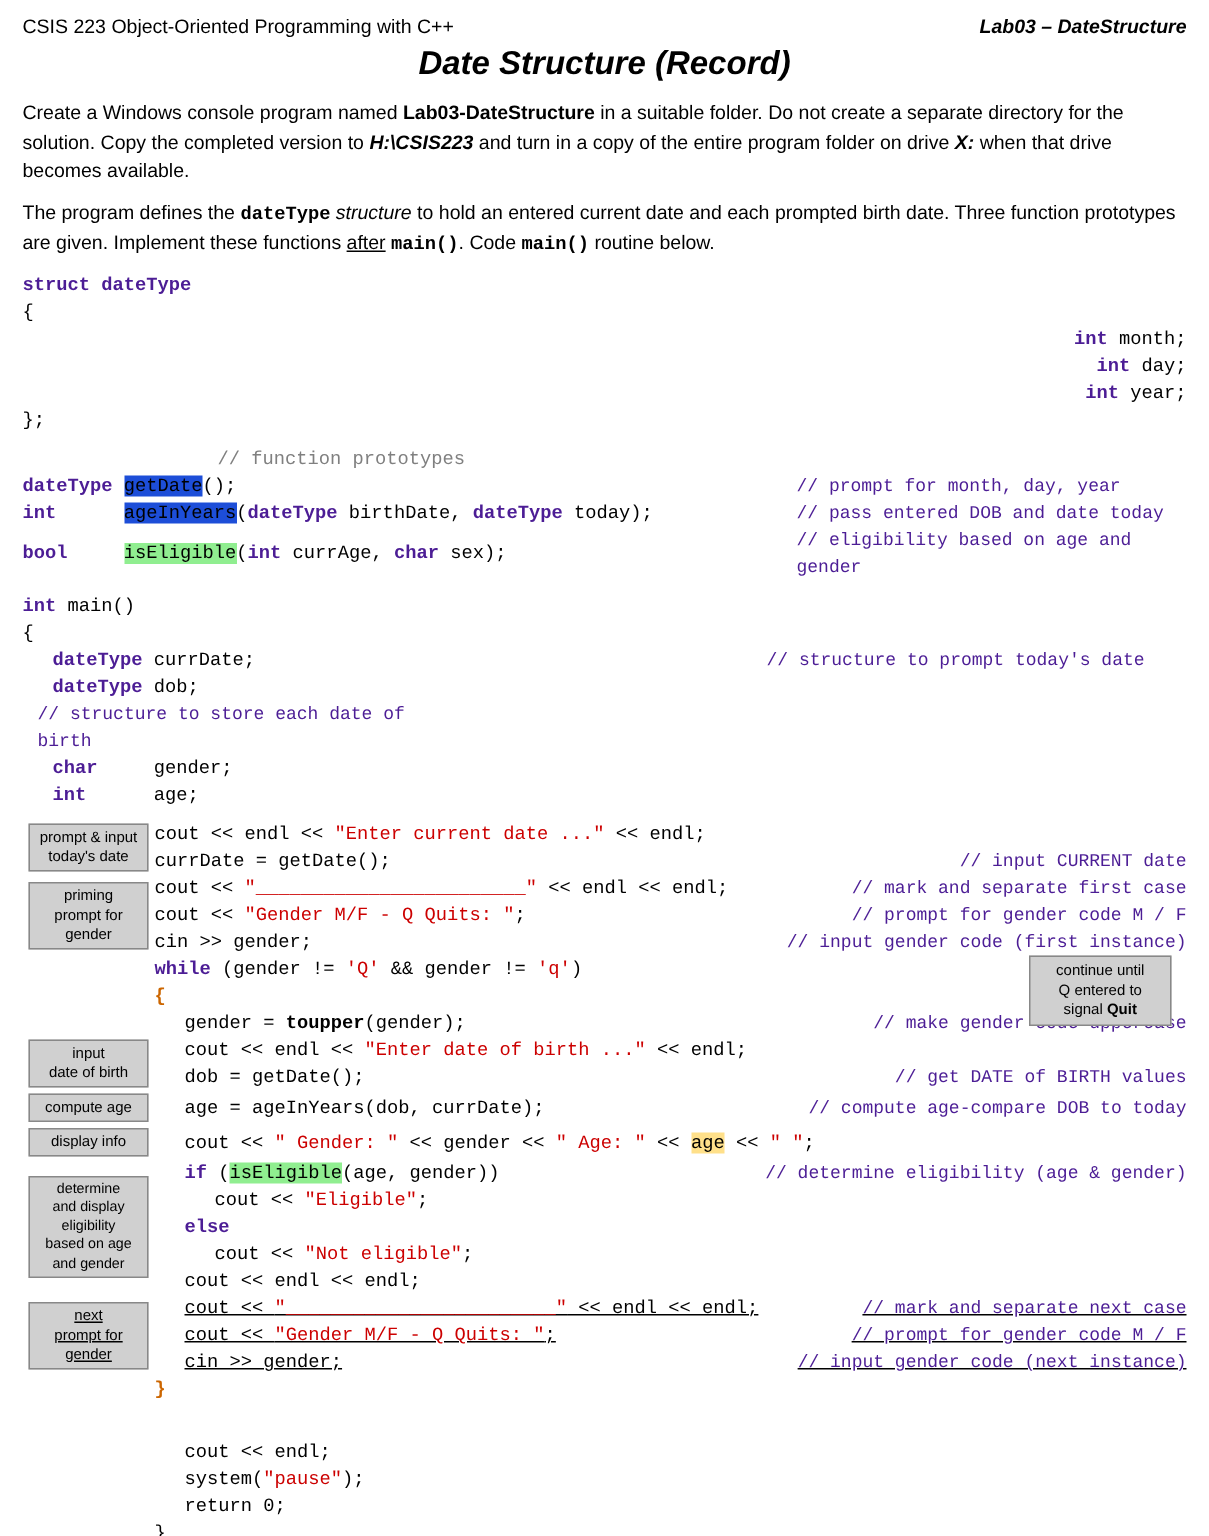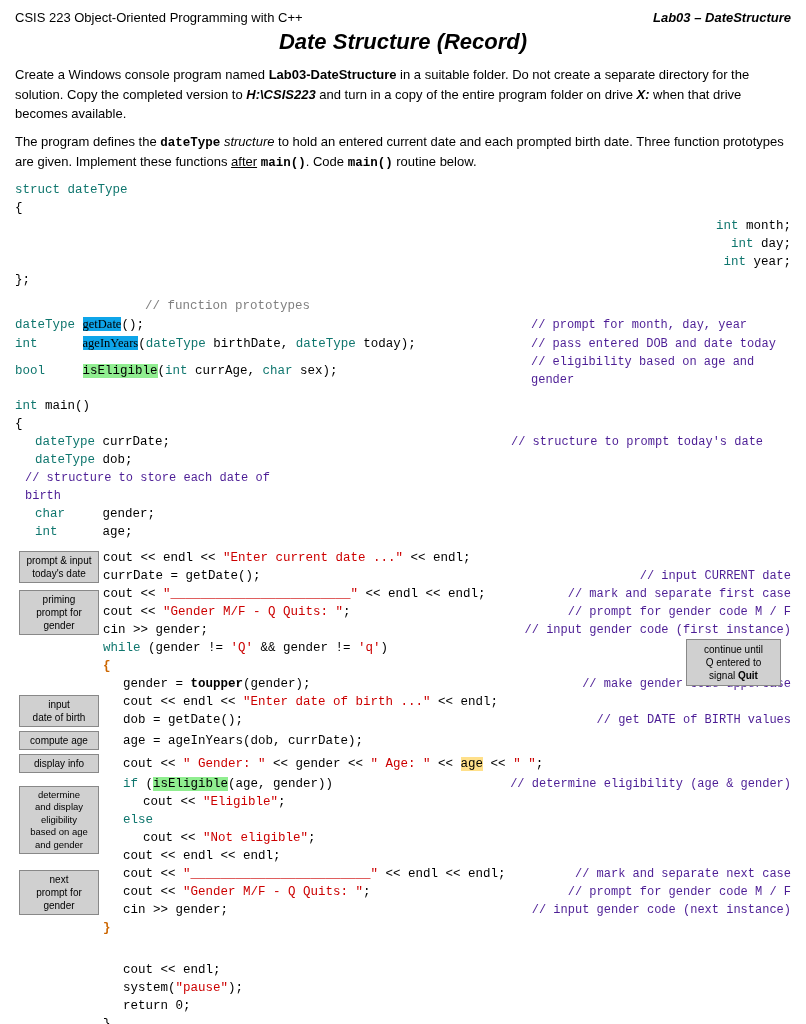--- a/index.html
+++ b/index.html
@@ -32,22 +32,22 @@
     }
     .intro-text b { font-weight: bold; }
     code, .code-block {
       font-family: 'Courier New', Courier, monospace;
       font-size: 12.5px;
     }
     .code-section {
       margin: 8px 0;
       position: relative;
     }
-    .kw { color: #0f766e; font-weight: normal; }
-    .highlight-yellow { background-color: #0ea5e9; font-family: Liberation Serif, serif; }
+    .kw { color: #4c1d95; font-weight: bold; }
+    .highlight-yellow { background-color: #1d4ed8; }
     .highlight-green { background-color: #90EE90; }
     .comment { color: #808080; }
     .string { color: #CC0000; }
     .right-comment {
       color: #4c1d95;
       font-size: 12px;
       margin-left: 10px;
     }
     .indent1 { padding-left: 20px; text-align: right; }
     .ann-box {
@@ -222,20 +222,21 @@
     </div>
   </div>
 
   <div style="display:flex;align-items:center;">
     <div style="width:88px;flex-shrink:0;display:flex;align-items:center;justify-content:center;padding:2px;">
       <div class="ann-box">compute age</div>
     </div>
     <div style="flex:1;">
       <div style="font-family:'Courier New',monospace;font-size:12.5px;line-height:18px;display:flex;">
         <div style="flex:1;padding-left:20px;">age = ageInYears(dob, currDate);</div>
+        <div class="right-comment">// compute age-compare DOB to today</div>
       </div>
     </div>
   </div>
 
   <div style="display:flex;align-items:center;">
     <div style="width:88px;flex-shrink:0;display:flex;align-items:center;justify-content:center;padding:2px;">
       <div class="ann-box">display info</div>
     </div>
     <div style="flex:1;">
       <div style="font-family:'Courier New',monospace;font-size:12.5px;line-height:18px;padding-left:20px;">
@@ -255,21 +256,21 @@
           <div class="right-comment">// determine eligibility (age &amp; gender)</div>
         </div>
         <div style="padding-left:40px;">cout &lt;&lt; <span class="string">"Eligible"</span>;</div>
         <div style="padding-left:20px;"><span class="kw">else</span></div>
         <div style="padding-left:40px;">cout &lt;&lt; <span class="string">"Not eligible"</span>;</div>
         <div style="padding-left:20px;">cout &lt;&lt; endl &lt;&lt; endl;</div>
       </div>
     </div>
   </div>
 
-  <div style="display:flex;align-items:stretch;">
+  <div style="display:flex;align-items:stretch;text-decoration:underline;">
     <div style="width:88px;flex-shrink:0;display:flex;align-items:center;justify-content:center;padding:2px;">
       <div class="ann-box">next<br>prompt for<br>gender</div>
     </div>
     <div style="flex:1;">
       <div style="font-family:'Courier New',monospace;font-size:12.5px;line-height:18px;">
         <div style="display:flex;">
           <div style="flex:1;padding-left:20px;">cout &lt;&lt; <span class="string">"________________________"</span> &lt;&lt; endl &lt;&lt; endl;</div>
           <div class="right-comment">// mark and separate next case</div>
         </div>
         <div style="display:flex;">

